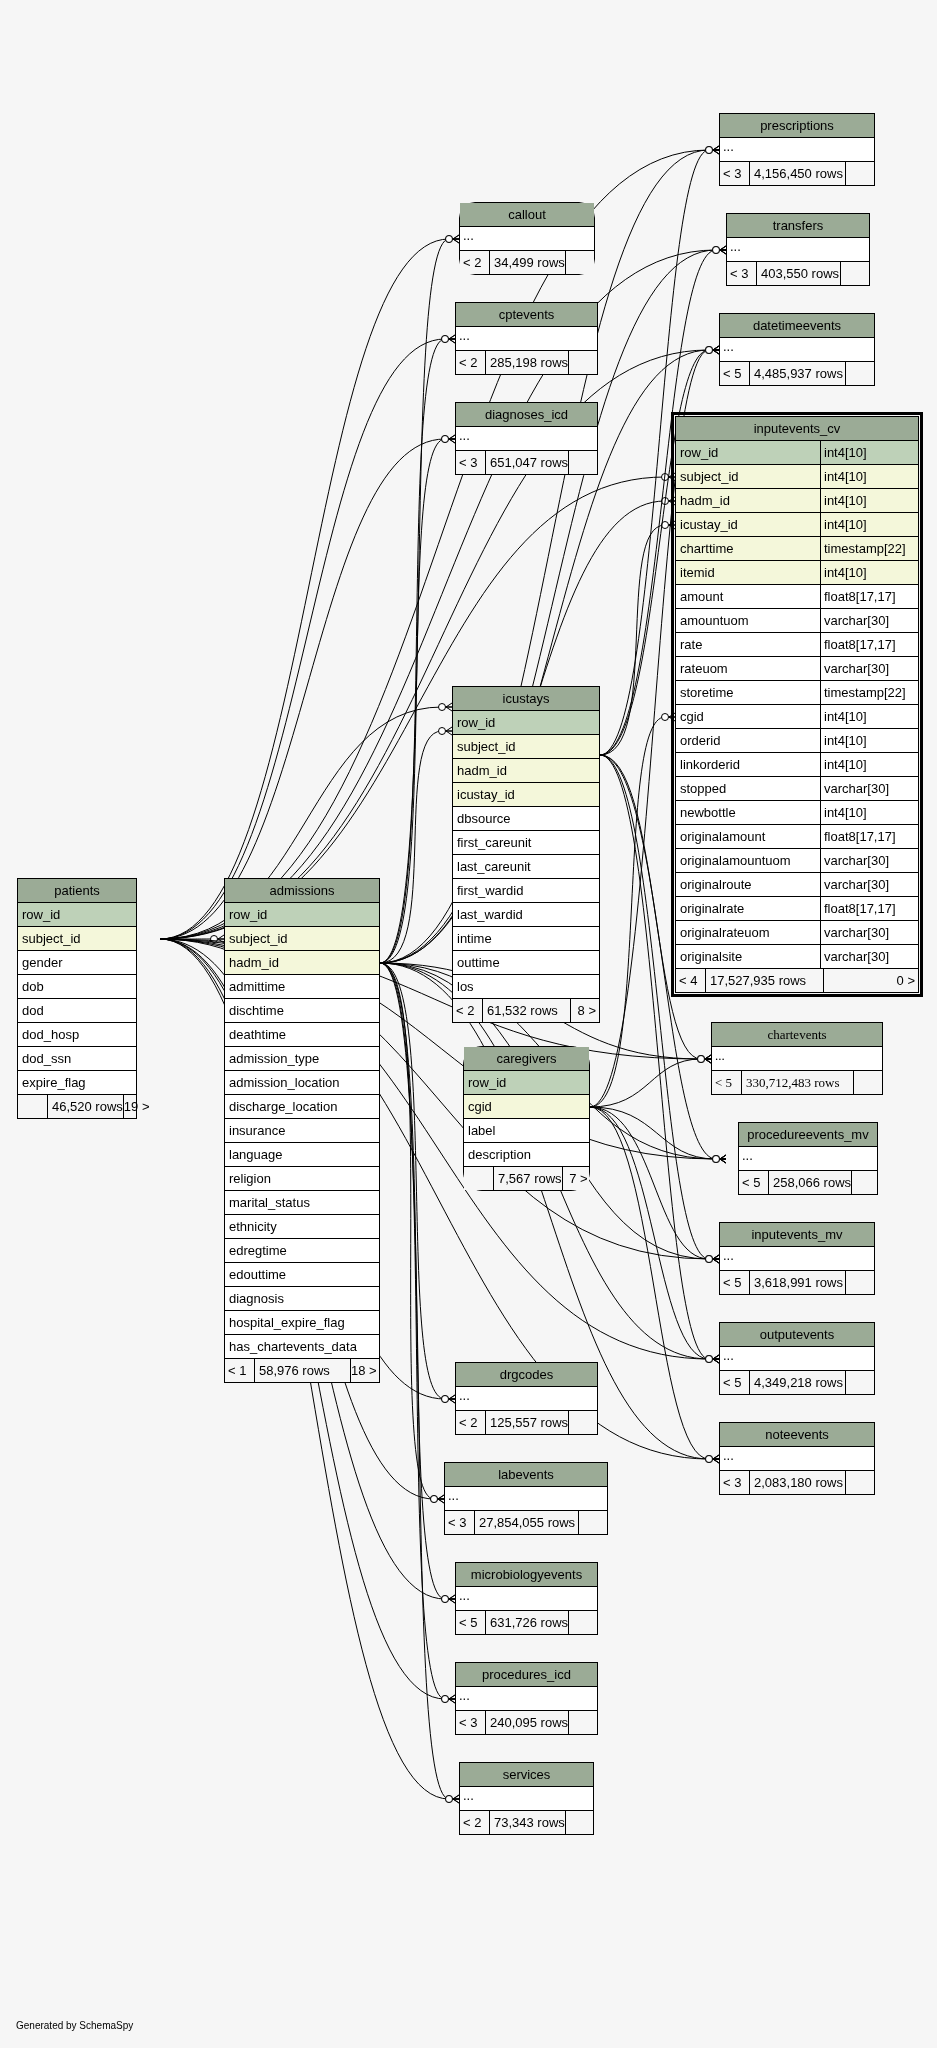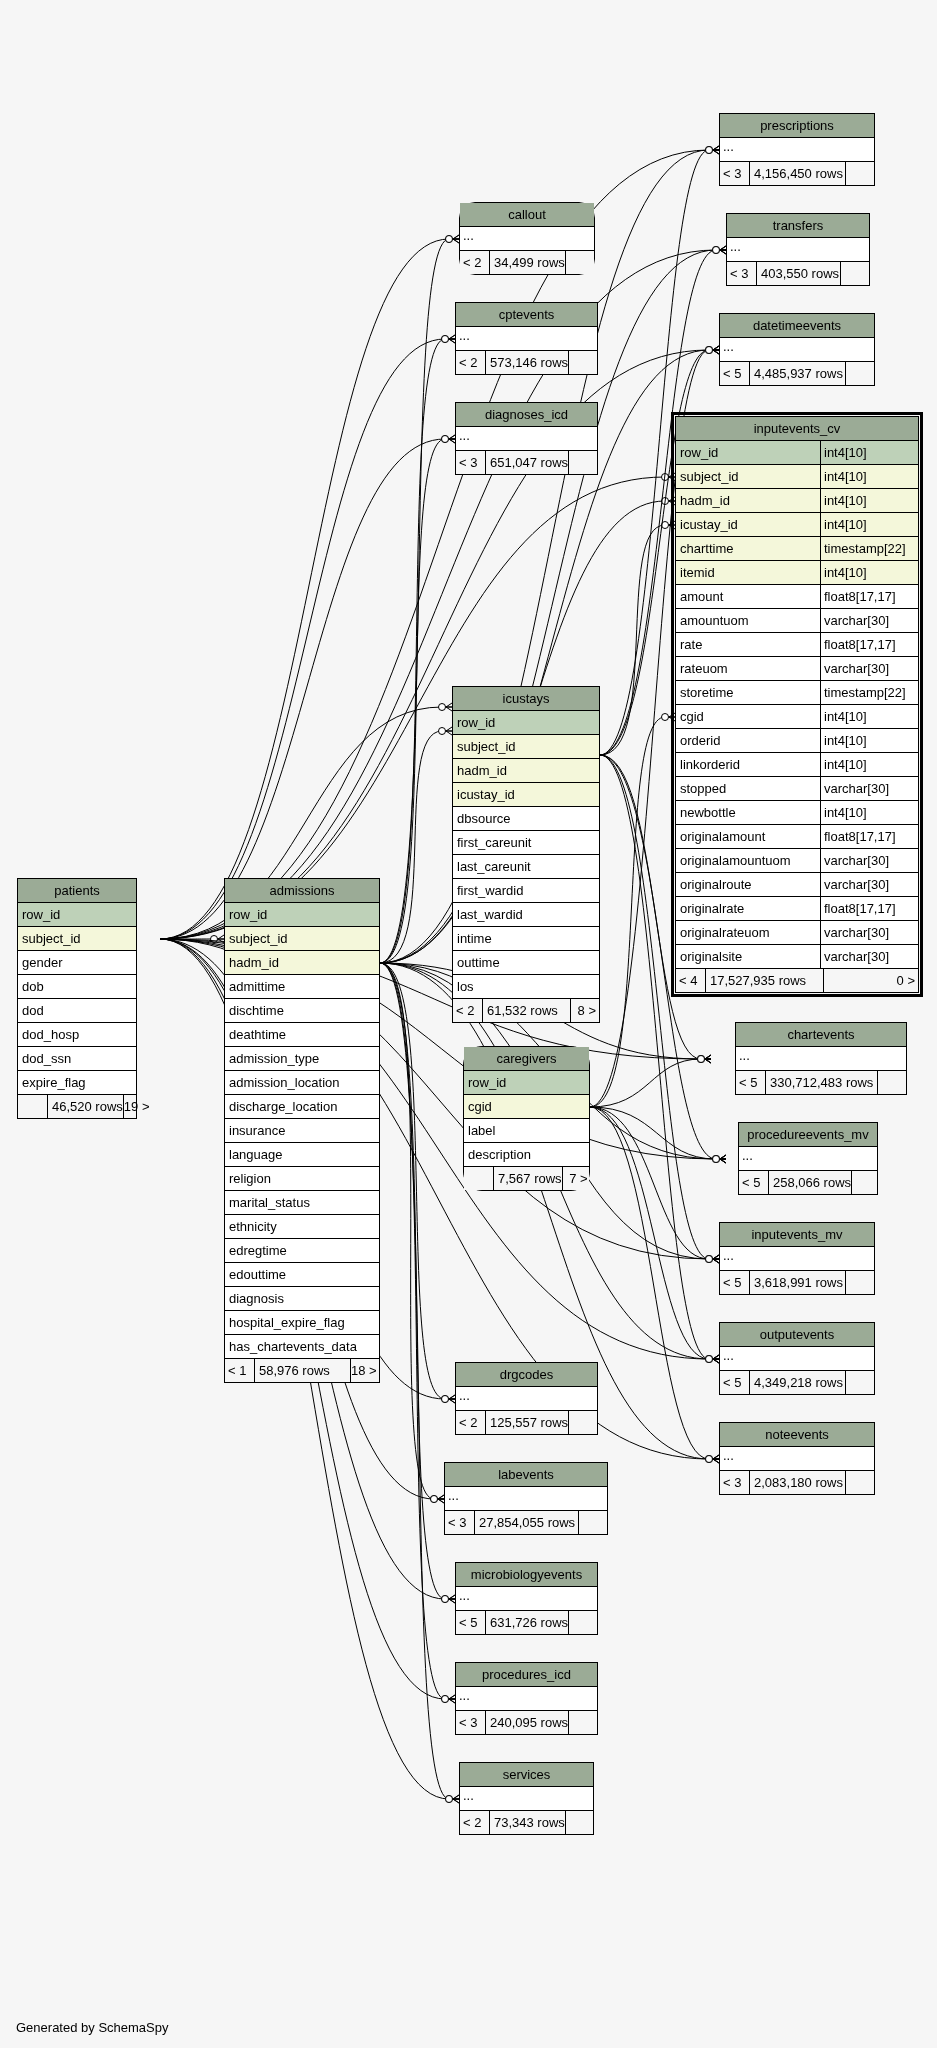--- a/index.html
+++ b/index.html
@@ -12,21 +12,21 @@
   .tbl .row { display:flex; height:23px; line-height:23px; border-bottom:1px solid #000; white-space:nowrap; }
   .tbl .row .c { padding-left:4px; overflow:hidden; flex:1; }
   .tbl .row .t { padding-left:3px; border-left:1px solid #000; width:94px; flex:none; overflow:hidden; }
   .tbl .row.pk { background:#bed1b8; }
   .tbl .row.fk { background:#f4f7da; }
   .tbl .foot { display:flex; height:23px; line-height:23px; background:#f6f6f6; white-space:nowrap; }
   .tbl .foot .p { width:30px; padding-left:3px; border-right:1px solid #000; box-sizing:border-box; flex:none; }
   .tbl .foot .n { flex:1; padding-left:4px; border-right:1px solid #000; }
   .tbl .foot .k { width:28px; flex:none; text-align:right; padding-right:3px; box-sizing:border-box; }
   .tbl .ellip { height:23px; line-height:18px; padding-left:3px; border-bottom:1px solid #000; background:#fff; }
-  #footer { position:absolute; left:16px; top:2020px; font-size:13px; }
+  #footer { position:absolute; left:16px; top:2020px; font-size:10px; }
 </style>
 </head>
 <body>
 
 <svg id="links" xmlns="http://www.w3.org/2000/svg">
     <path d="M160,939 C220,939 164,939 214,939 L224,939" fill="none" stroke="#000" stroke-width="1"></path>
     <g>
       <circle cx="214" cy="939" r="3.5" fill="#fff" stroke="#000"></circle>
       <path d="M218,939 L224,935 M218,939 L224,943 M218,939 L224,939" stroke="#000" fill="none"></path>
     </g>
@@ -552,21 +552,21 @@
       <span class="p">&lt; 2</span>
       <span class="n">34,499 rows</span>
       <span class="k"></span>
     </div>
   </div>
 <div class="tbl" style="left:455px;top:302px;width:143px;">
     <div class="hdr">cptevents</div>
     <div class="ellip">...</div>
     <div class="foot">
       <span class="p">&lt; 2</span>
-      <span class="n">573,146 rows</span>
+      <span class="n">285,198 rows</span>
       <span class="k"></span>
     </div>
   </div>
 <div class="tbl" style="left:455px;top:402px;width:143px;">
     <div class="hdr">diagnoses_icd</div>
     <div class="ellip">...</div>
     <div class="foot">
       <span class="p">&lt; 3</span>
       <span class="n">651,047 rows</span>
       <span class="k"></span>
@@ -637,21 +637,21 @@
   </div>
 <div class="tbl" style="left:719px;top:313px;width:156px;">
     <div class="hdr">datetimeevents</div>
     <div class="ellip">...</div>
     <div class="foot">
       <span class="p">&lt; 5</span>
       <span class="n">4,485,937 rows</span>
       <span class="k"></span>
     </div>
   </div>
-<div class="tbl" style="left:735px;top:1022px;width:172px;">
+<div class="tbl" style="left:711px;top:1022px;width:172px;font-family:Liberation Serif, serif;">
     <div class="hdr">chartevents</div>
     <div class="ellip">...</div>
     <div class="foot">
       <span class="p">&lt; 5</span>
       <span class="n">330,712,483 rows</span>
       <span class="k"></span>
     </div>
   </div>
 <div class="tbl" style="left:726px;top:1122px;width:140px;margin-left:12px;">
     <div class="hdr">procedureevents_mv</div>

